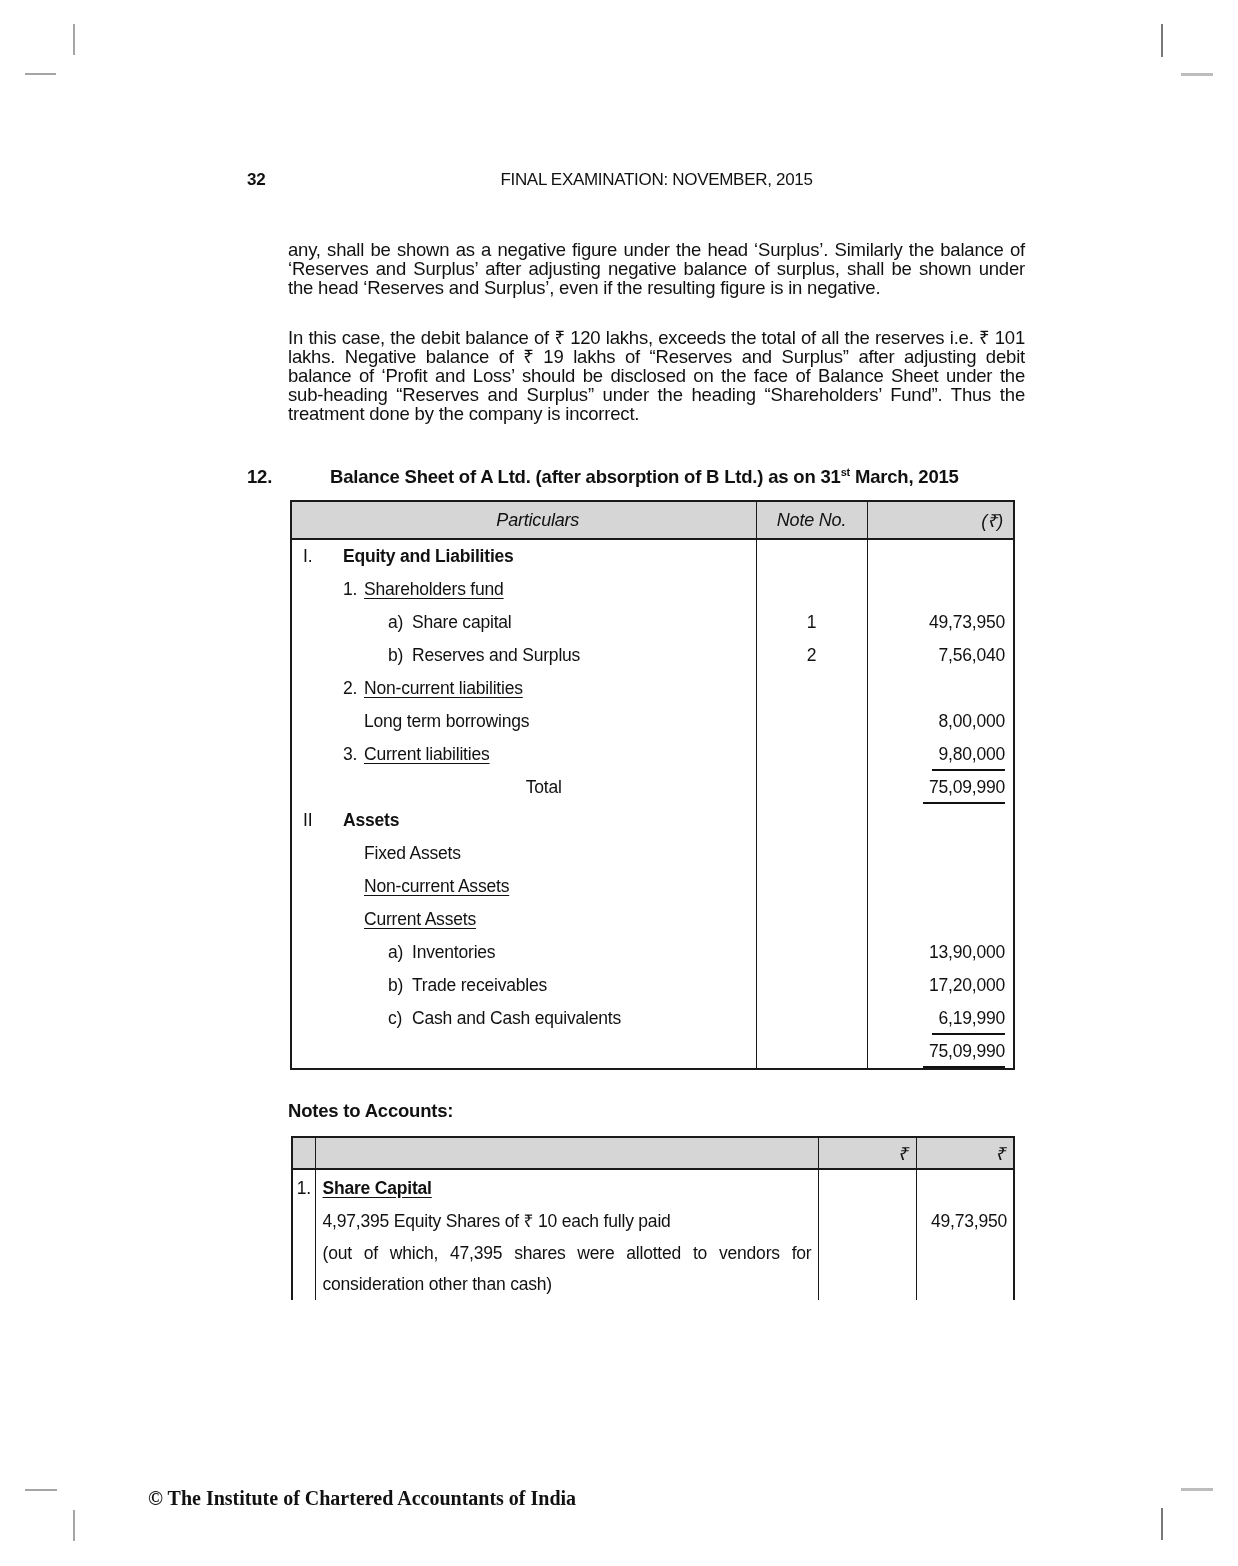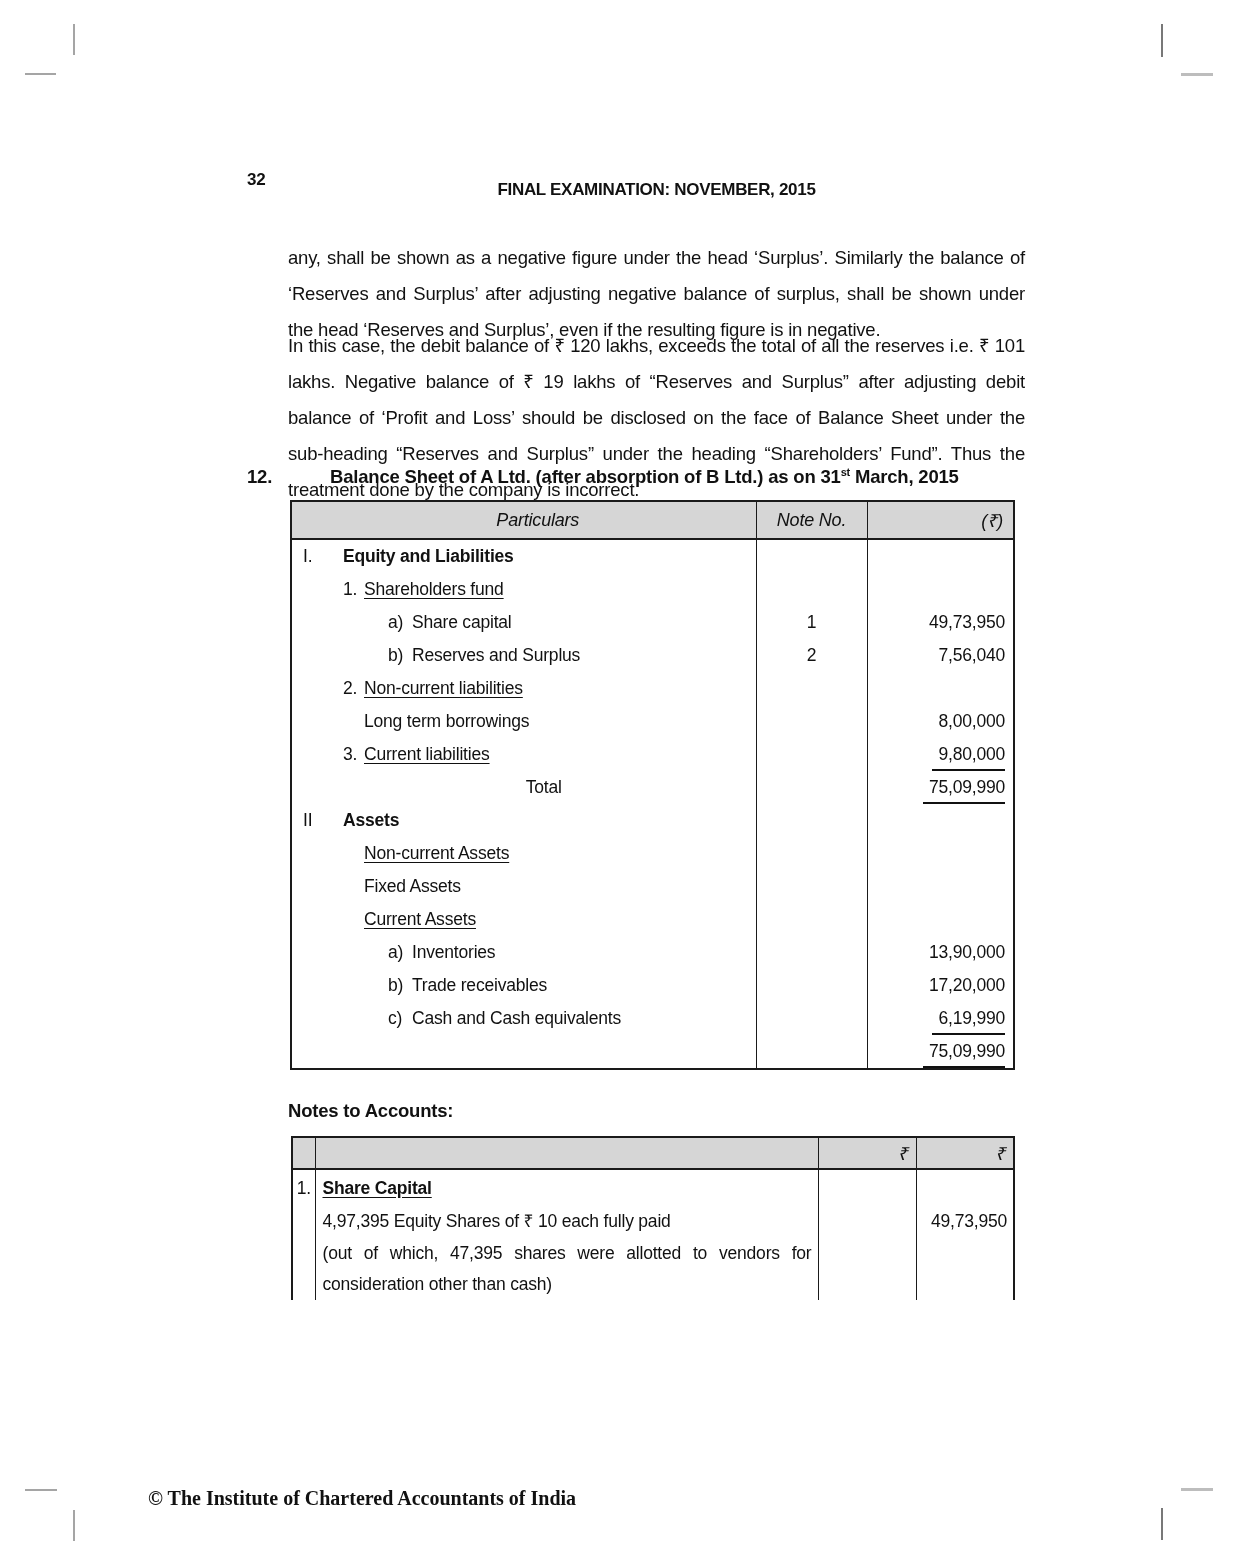--- a/index.html
+++ b/index.html
@@ -8,23 +8,23 @@
     font-family:"Liberation Sans", sans-serif;color:#111;
     letter-spacing:-0.2px;
   }
   .abs{position:absolute;}
   
   .mark{position:absolute;background:#a5a5a5;}
   .mark.dark{background:#787878;}
   .mark.light{background:#bdbdbd;}
   
   .pgnum{left:247px;top:170px;font-size:17px;font-weight:bold;}
-  .pghead{left:288px;top:170px;width:737px;text-align:center;font-size:17px;font-weight:bold;letter-spacing:-0.3px;margin-top:10px;}
-  
-  .para{left:288px;width:737px;text-align:justify;font-size:18.5px;line-height:36px;}
+  .pghead{left:288px;top:170px;width:737px;text-align:center;font-size:17px;font-weight:normal;letter-spacing:-0.3px;}
+  
+  .para{left:288px;width:737px;text-align:justify;font-size:18.5px;line-height:19px;}
   .p1{top:240px;}
   .p2{top:328px;}
   
   .qhead{left:247px;top:466px;font-size:18.5px;font-weight:bold;display:flex;}
   .qhead .qnum{width:83px;flex:0 0 83px;}
   sup{font-size:11px;line-height:0;}
   
   table{border-collapse:collapse;table-layout:fixed;}
   td,th{padding:0;vertical-align:top;overflow:hidden;}
   .bs{left:290px;top:500px;width:723px;font-size:17.5px;}
@@ -169,28 +169,28 @@
       <tr>
         <td class="pcell">
             <span class="num n0">II</span>
             <span class="t1 b" style="display:block">Assets</span>
           </td>
         <td class="notecell"></td>
         <td class="amtcell"></td>
       </tr>
       <tr>
         <td class="pcell">
+            <span class="t2" style="display:block">Fixed Assets</span>
+          </td>
+        <td class="notecell"></td>
+        <td class="amtcell"></td>
+      </tr>
+      <tr>
+        <td class="pcell">
             <span class="t2" style="display:block"><span class="u">Non-current Assets</span></span>
-          </td>
-        <td class="notecell"></td>
-        <td class="amtcell"></td>
-      </tr>
-      <tr>
-        <td class="pcell">
-            <span class="t2" style="display:block">Fixed Assets</span>
           </td>
         <td class="notecell"></td>
         <td class="amtcell"></td>
       </tr>
       <tr>
         <td class="pcell">
             <span class="t2" style="display:block"><span class="u">Current Assets</span></span>
           </td>
         <td class="notecell"></td>
         <td class="amtcell"></td>

